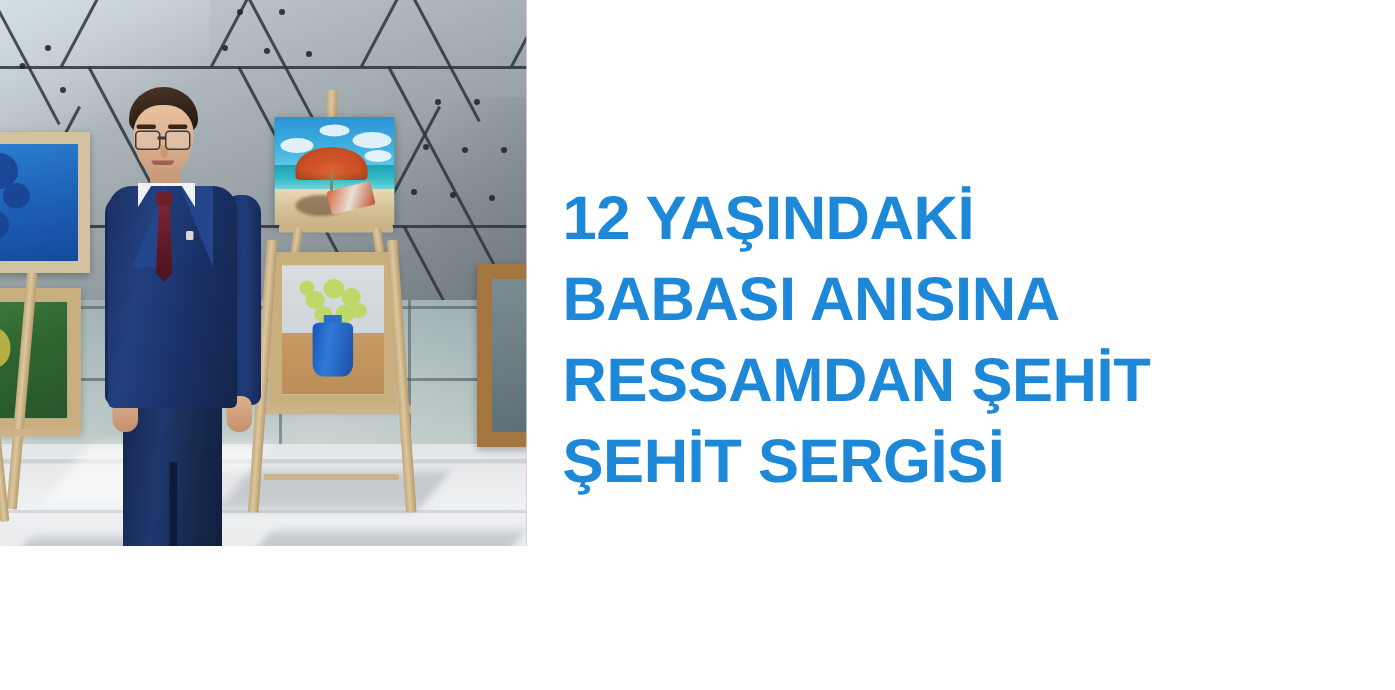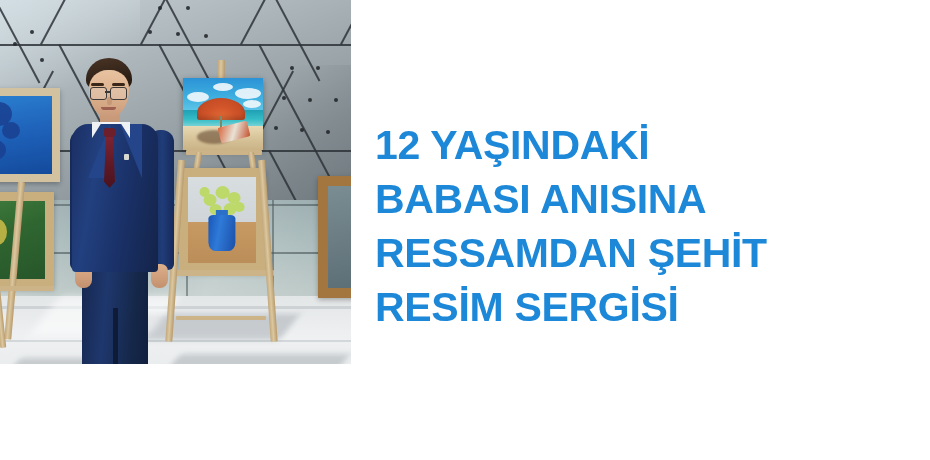--- a/index.html
+++ b/index.html
@@ -603,17 +603,17 @@
       <div class="mouth"></div>
     </div>
 
   </div>
 
   <div class="panel">
     <div class="headline">
       <div class="hl-line">12 YAŞINDAKİ</div>
       <div class="hl-line">BABASI ANISINA</div>
       <div class="hl-line">RESSAMDAN ŞEHİT</div>
-      <div class="hl-line">RESİM SERGİSİ</div>
+      <div class="hl-line">ŞEHİT SERGİSİ</div>
     </div>
   </div>
 
 </div>
 
 </body></html>

